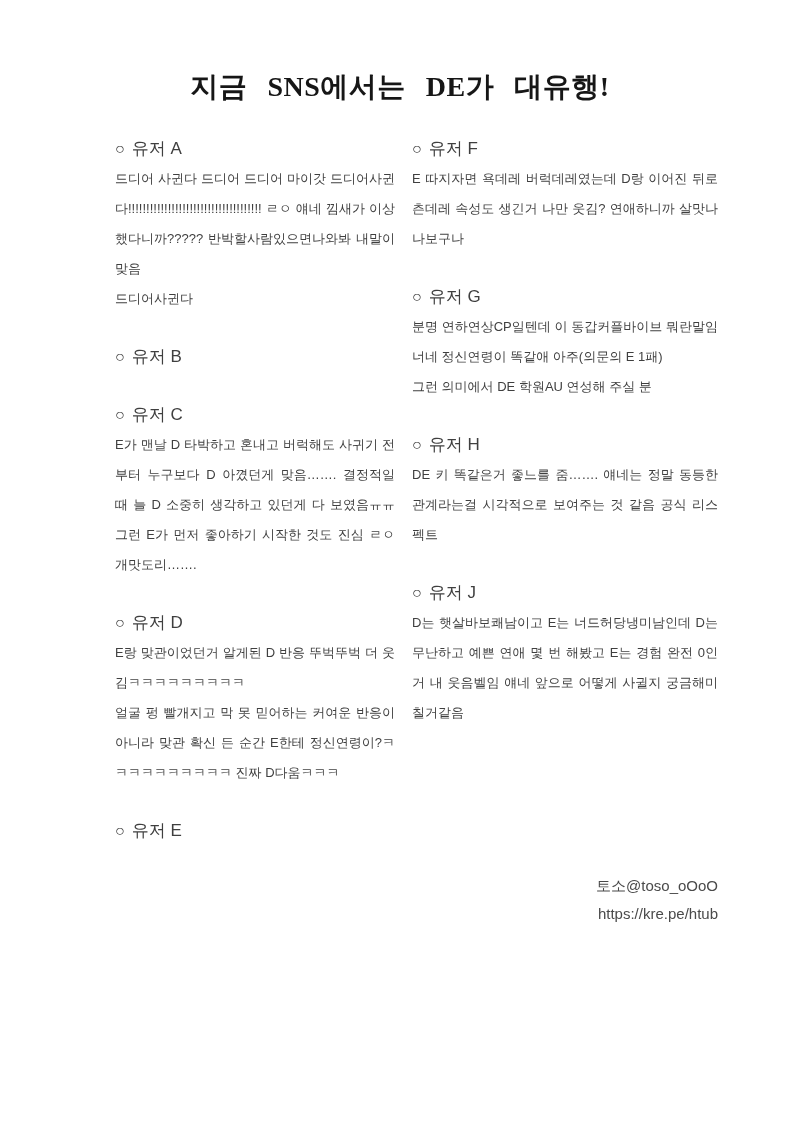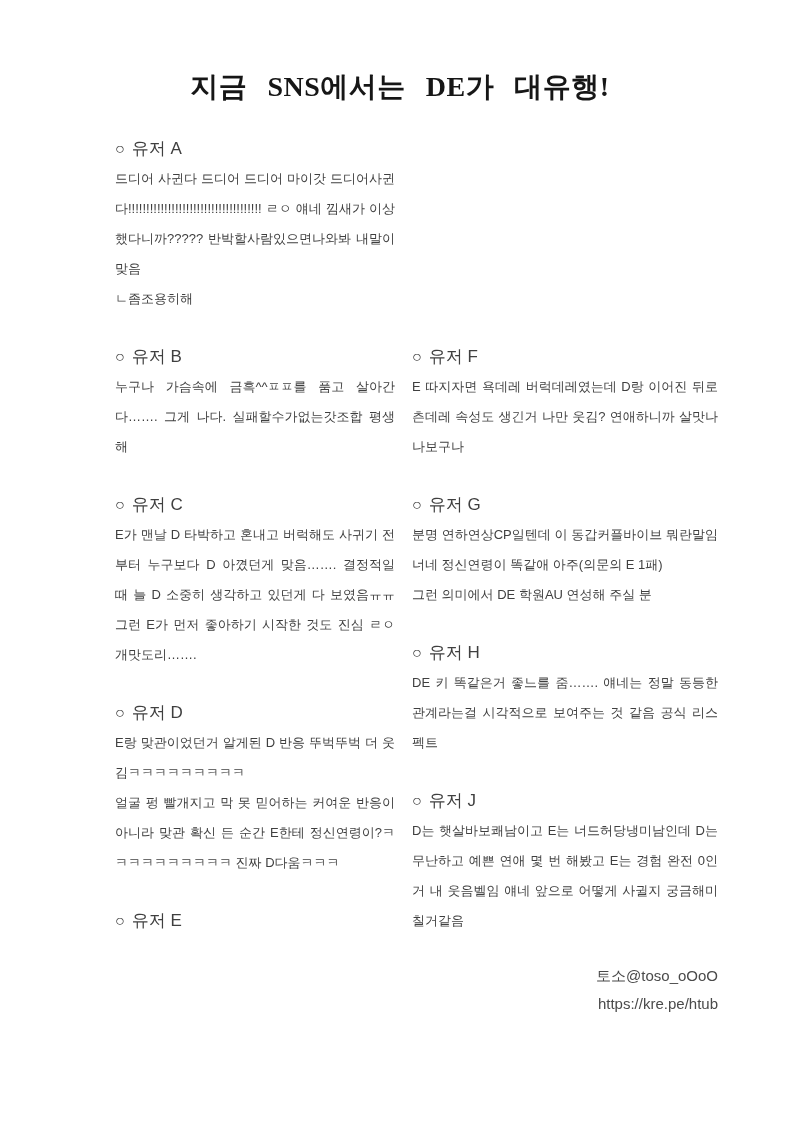--- a/index.html
+++ b/index.html
@@ -17,21 +17,21 @@
     font-family:"Liberation Serif","DejaVu Serif",serif;
     font-size:28px;
     font-weight:bold;
     color:#161616;
     word-spacing:0.45em;
     letter-spacing:0.5px;
     line-height:34px;
   }
   .columns {
     display:flex;
-    align-items:flex-end;
+    align-items:flex-start;
     margin:30px 82px 0 115px;
   }
   .col-left { width:280px; }
   .divider { width:1px; background:#a8a8a8; margin-left:6px; }
   .col-right { flex:1; padding-left:10px; }
   .post { margin:0 0 28px 0; }
   .post:last-child { margin-bottom:0;margin-top:12px; }
   .post-head {
     font-size:17px;
     line-height:30px;
@@ -63,28 +63,27 @@
 
   <h1 class="title">지금 SNS에서는 DE가 대유행!</h1>
 
   <div class="columns">
     <div class="col col-left">
   <section class="post">
     <div class="post-head">
       <span class="bullet">○</span><span class="uname">유저 A</span>
     </div>
   <p class="post-text">드디어 사귄다 드디어 드디어 마이갓 드디어사귄다!!!!!!!!!!!!!!!!!!!!!!!!!!!!!!!!!!!!! ㄹㅇ 얘네 낌새가 이상했다니까????? 반박할사람있으면나와봐 내말이맞음</p>
-          <p class="post-text">ㄴ좀조용히해</p>
+          <p class="post-text">드디어사귄다</p>
         </section>
 
   <section class="post">
     <div class="post-head">
       <span class="bullet">○</span><span class="uname">유저 B</span>
     </div>
-  <p class="post-text">누구나 가슴속에 금흑^^ㅍㅍ를 품고 살아간다……. 그게 나다. 실패할수가없는갓조합 평생 해</p>
         </section>
 
   <section class="post">
     <div class="post-head">
       <span class="bullet">○</span><span class="uname">유저 C</span>
     </div>
   <p class="post-text">E가 맨날 D 타박하고 혼내고 버럭해도 사귀기 전부터 누구보다 D 아꼈던게 맞음……. 결정적일 때 늘 D 소중히 생각하고 있던게 다 보였음ㅠㅠ 그런 E가 먼저 좋아하기 시작한 것도 진심 ㄹㅇ 개맛도리…….</p>
         </section>
 
   <section class="post">

